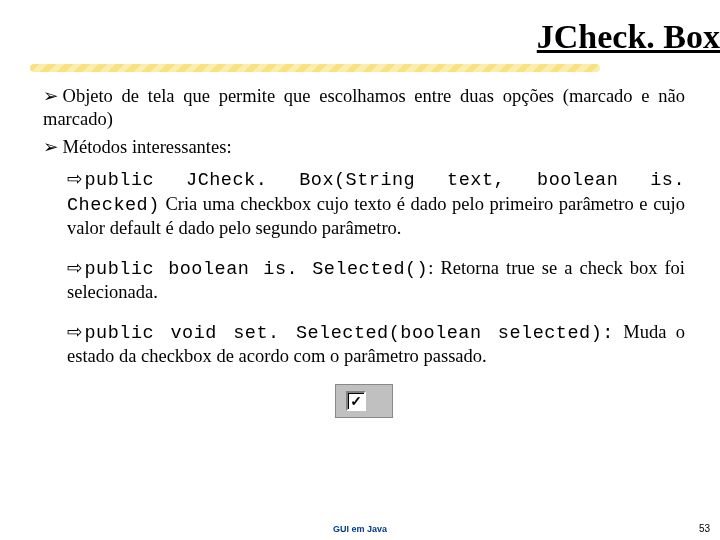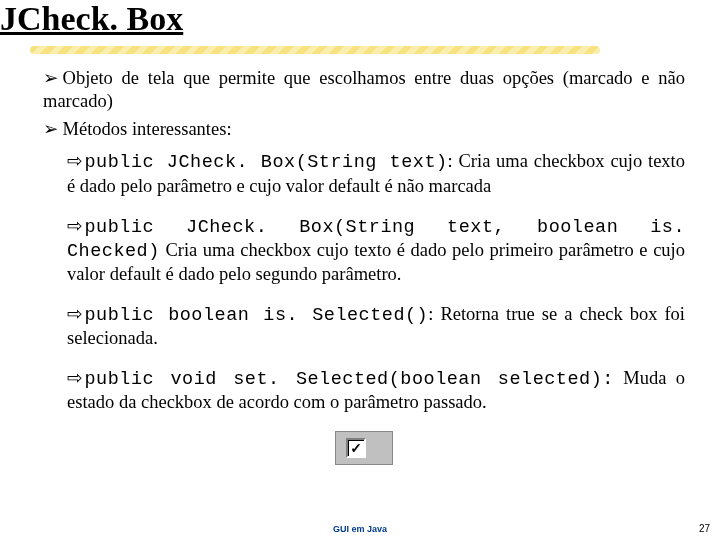--- a/index.html
+++ b/index.html
@@ -6,21 +6,22 @@
     margin: 0;
     padding: 0;
     width: 720px;
     height: 540px;
     font-family: "Times New Roman", serif;
     background: #fff;
     position: relative;
     overflow: hidden;
   }
   .title-wrap {
-    text-align: left;
+    text-align: right;
+    padding-top: 18px;
   }
   .title {
     font-size: 34px;
     font-weight: bold;
     text-decoration: underline;
     display: inline-block;
     font-family: "Comic Sans MS", "Times New Roman", serif;
   }
   .accent {
     height: 8px;
@@ -132,36 +133,33 @@
 <div class="content">
   <div class="bullet">
     <span class="sym">➢</span><span>Objeto de tela que permite que escolhamos entre duas opções (marcado e não marcado)</span>
   </div>
   <div class="bullet">
     <span class="sym">➢</span><span>Métodos interessantes:</span>
   </div>
 
   <div class="sub-block">
     <div class="sub">
-      <span class="sym">⇨</span><span class="code">public JCheck. Box(String text)</span><span>: Cria uma checkbox cujo texto é dado pelo parâmetro e cujo valor default é não marcada</span>
-    </div>
-    <div class="sub">
       <span class="sym">⇨</span><span class="code">public JCheck. Box(String text, boolean is. Checked)</span><span> Cria uma checkbox cujo texto é dado pelo primeiro parâmetro e cujo valor default é dado pelo segundo parâmetro.</span>
     </div>
     <div class="sub">
       <span class="sym">⇨</span><span class="code">public boolean is. Selected()</span><span>: Retorna true se a check box foi selecionada.</span>
     </div>
     <div class="sub">
       <span class="sym">⇨</span><span class="code">public void set. Selected(boolean selected):</span><span> Muda o estado da checkbox de acordo com o parâmetro passado.</span>
     </div>
   </div>
 
   <div class="checkbox-demo">
     <div class="cb-outer">
       <div class="cb-box">
         <span class="cb-tick">✓</span>
       </div>
     </div>
   </div>
 </div>
 
 <div class="footer">GUI em Java</div>
-<div class="pagenum">27</div>
+<div class="pagenum">53</div>
 
 </body></html>

